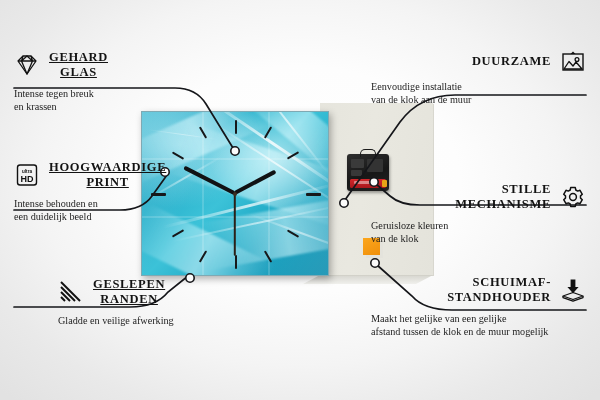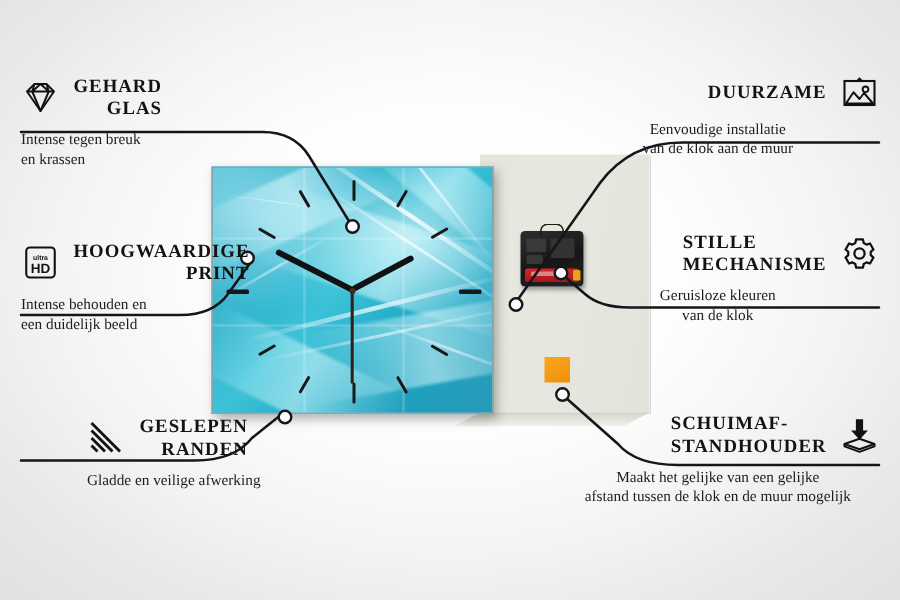--- a/index.html
+++ b/index.html
@@ -18,38 +18,38 @@
   
   .feat { position:absolute; width:215px; }
   .feat .head { display:flex; align-items:center; gap:9px; }
   .feat.left  .head { justify-content:flex-start; }
   .feat.right .head { justify-content:flex-end; }
   .feat .title {
     font-size:12.5px; font-weight:700; letter-spacing:.055em;
     line-height:1.22; color:#131313; text-transform:uppercase;
     font-family:"Liberation Serif", serif;
   }
-  .feat.left  .title { text-align:right; }
-  .feat.right .title { text-align:left; }
+  .feat.left  .title { text-align:center;text-decoration:underline; }
+  .feat.right .title { text-align:right; }
   .feat .desc {
     margin-top:6px; font-size:10.2px; line-height:1.32; color:#1d1d1d;
     font-family:"Liberation Serif", serif;
   }
   .feat.left  .desc { text-align:left; }
-  .feat.right .desc { text-align:center; }
+  .feat.right .desc { text-align:left; }
   .ico { width:26px; height:24px; flex:0 0 26px; display:block; }
   .ico svg { display:block; width:26px; height:24px; }
 
   
   #f-glas  { left:14px; top:50px; }
   #f-print { left:14px; top:160px; }
   #f-edge  { left:14px; top:277px;margin-left:44px; }
   
   #f-grip  { right:14px; top:50px; }
-  #f-mech  { right:14px; top:154px; }
+  #f-mech  { right:14px; top:182px; }
   #f-foam  { right:14px; top:275px; }
 
   
   #product { position:absolute; left:123px; top:98px; width:310px; height:200px; }
 
   #backpanel {
     position:absolute; left:197px; top:5px; width:113px; height:172px;
     background:linear-gradient(100deg,#e6e5dd 0%,#e9e8e0 40%,#e4e3db 100%);
     box-shadow:1px 1px 0 #d8d7cf;
   }

